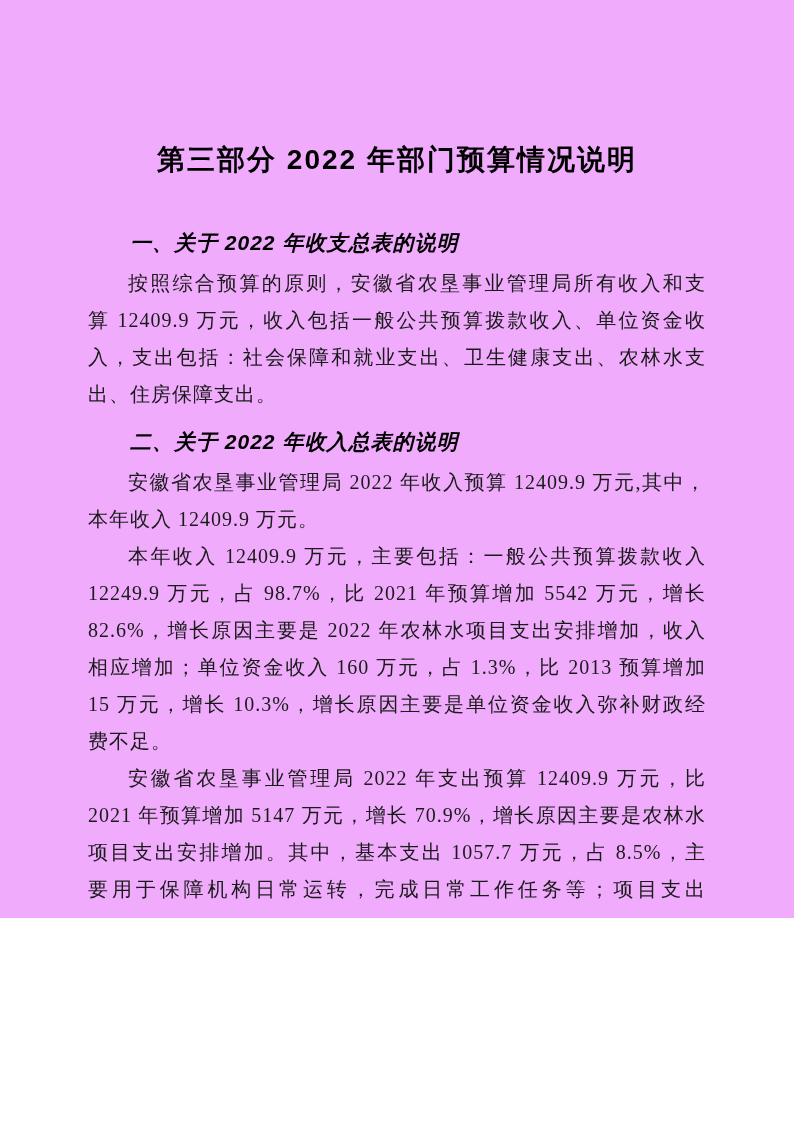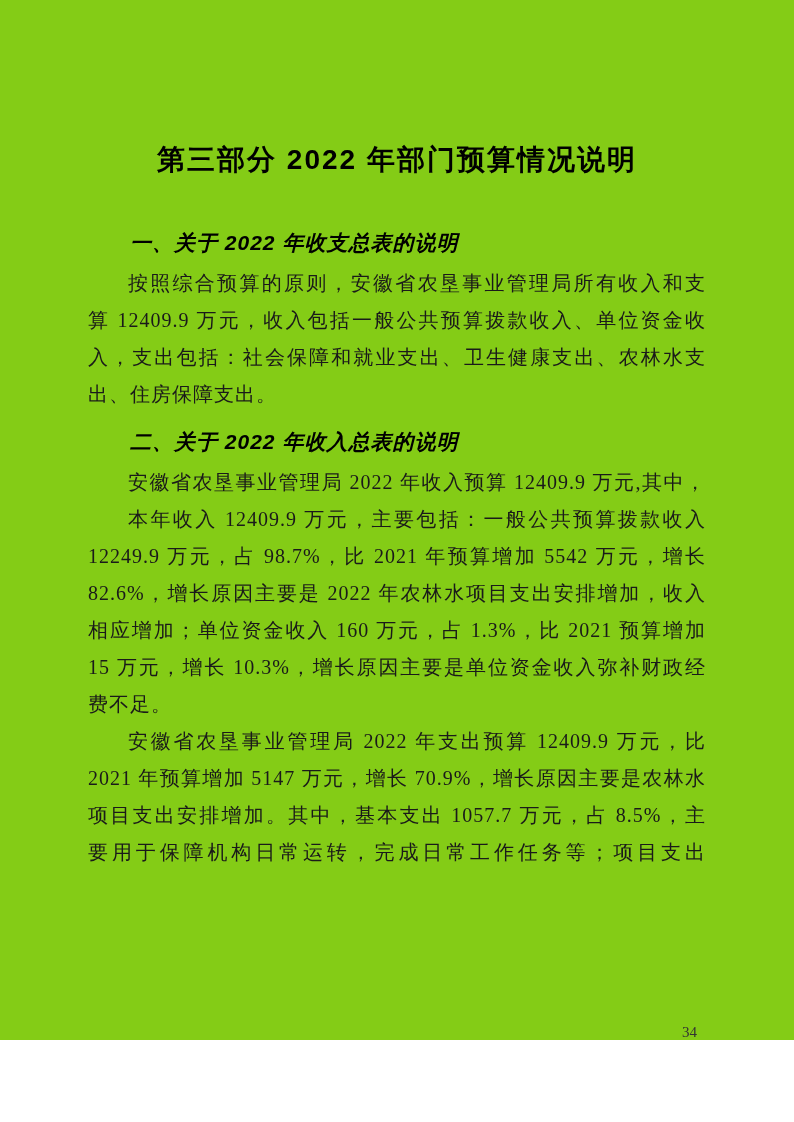--- a/index.html
+++ b/index.html
@@ -3,22 +3,22 @@
 <meta charset="utf-8">
 <style>
   html, body {
     margin: 0;
     padding: 0;
     background: #ffffff;
   }
   .page {
     position: relative;
     width: 794px;
-    height: 1040px;
-    background: #84cc16;
+    height: 918px;
+    background: #f0abfc;
     overflow: hidden;
     font-family: "Liberation Serif", "DejaVu Serif", serif;
     color: #1a1a1a;
   }
   .content {
     position: absolute;
     left: 88px;
     top: 142px;
     width: 618px;
   }
@@ -76,24 +76,25 @@
   <div class="content">
     <div class="doc-title">第三部分 2022 年部门预算情况说明</div>
     <div id="body-lines">
         <div class="heading">一、关于 2022 年收支总表的说明</div>
         <div class="line indent">按照综合预算的原则，安徽省农垦事业管理局所有收入和支</div>
         <div class="line">算 12409.9 万元，收入包括一般公共预算拨款收入、单位资金收</div>
         <div class="line">入，支出包括：社会保障和就业支出、卫生健康支出、农林水支</div>
         <div class="line end">出、住房保障支出。</div>
         <div class="heading">二、关于 2022 年收入总表的说明</div>
         <div class="line indent">安徽省农垦事业管理局 2022 年收入预算 12409.9 万元,其中，</div>
+        <div class="line end">本年收入 12409.9 万元。</div>
         <div class="line indent">本年收入 12409.9 万元，主要包括：一般公共预算拨款收入</div>
         <div class="line">12249.9 万元，占 98.7%，比 2021 年预算增加 5542 万元，增长</div>
         <div class="line">82.6%，增长原因主要是 2022 年农林水项目支出安排增加，收入</div>
-        <div class="line">相应增加；单位资金收入 160 万元，占 1.3%，比 2021 预算增加</div>
+        <div class="line">相应增加；单位资金收入 160 万元，占 1.3%，比 2013 预算增加</div>
         <div class="line">15 万元，增长 10.3%，增长原因主要是单位资金收入弥补财政经</div>
         <div class="line end">费不足。</div>
         <div class="line indent">安徽省农垦事业管理局 2022 年支出预算 12409.9 万元，比</div>
         <div class="line">2021 年预算增加 5147 万元，增长 70.9%，增长原因主要是农林水</div>
         <div class="line">项目支出安排增加。其中，基本支出 1057.7 万元，占 8.5%，主</div>
         <div class="line">要用于保障机构日常运转，完成日常工作任务等；项目支出</div>
       </div>
   </div>
   <div class="page-num">34</div>
 </div>

